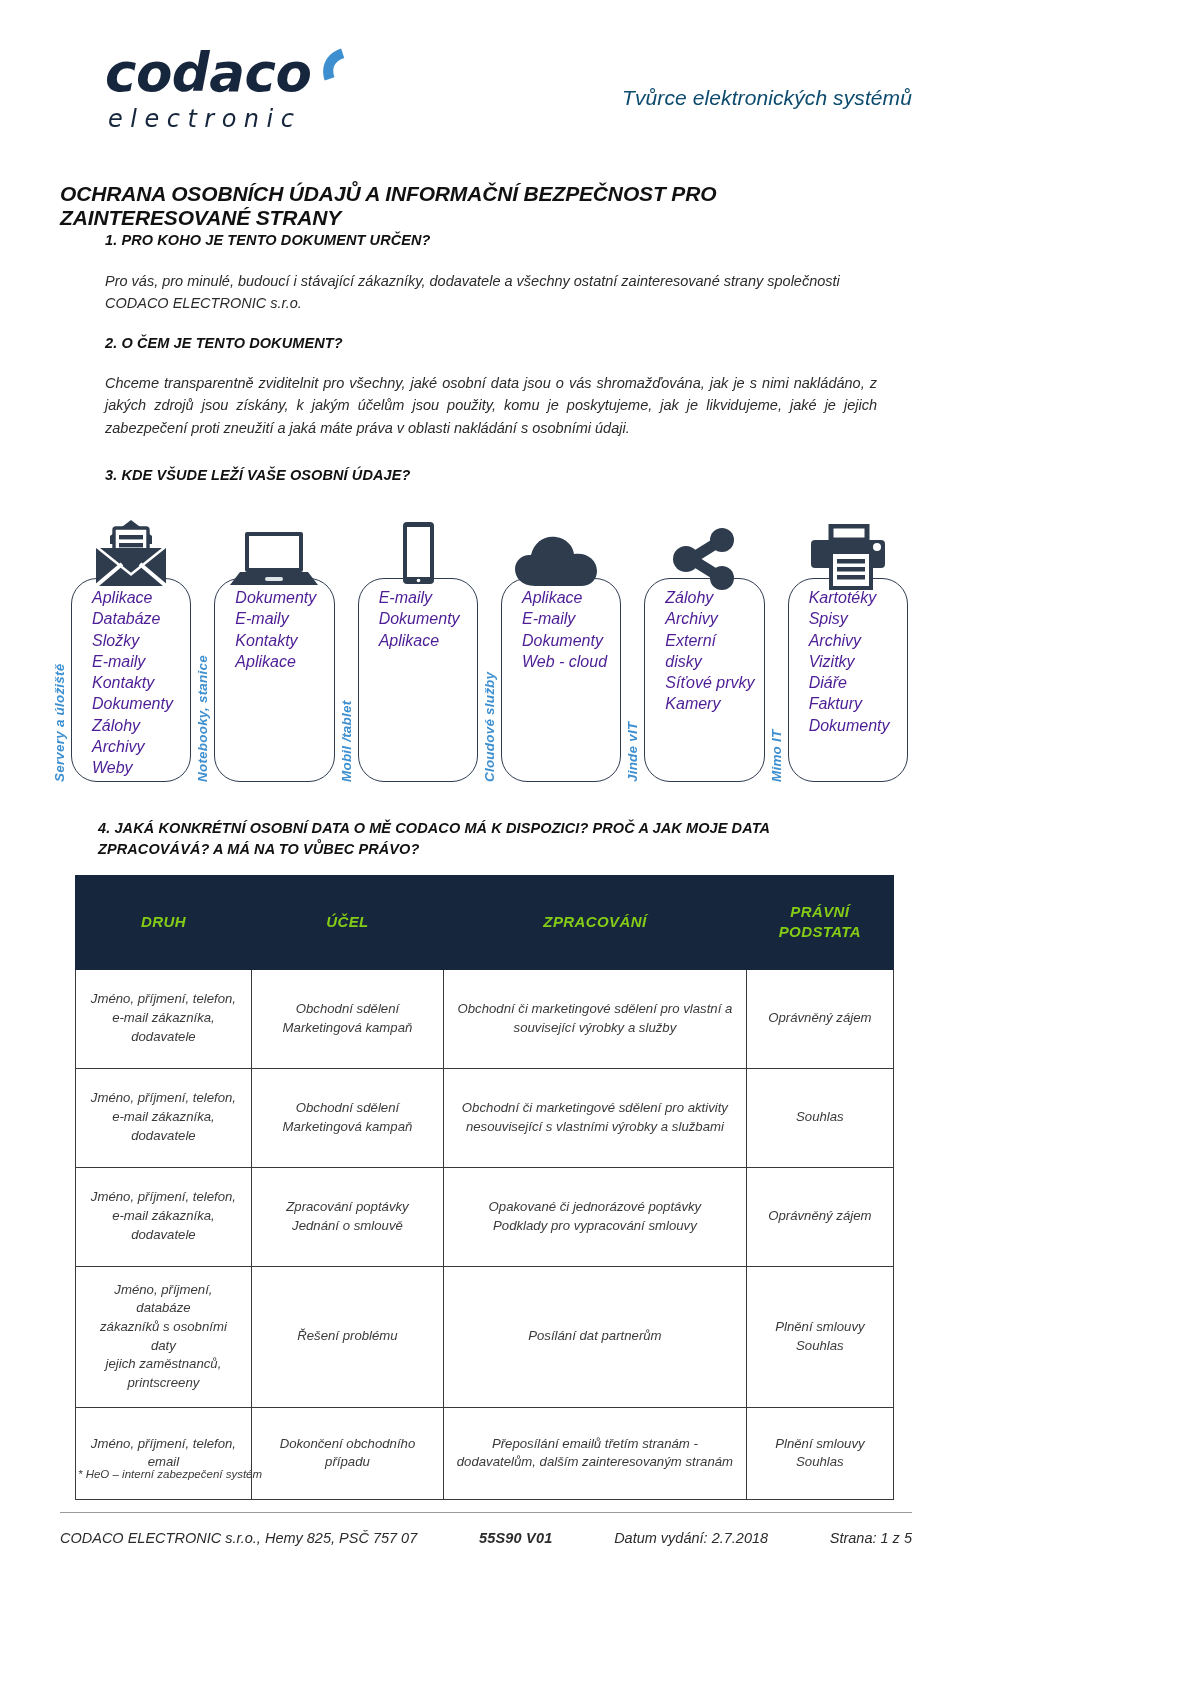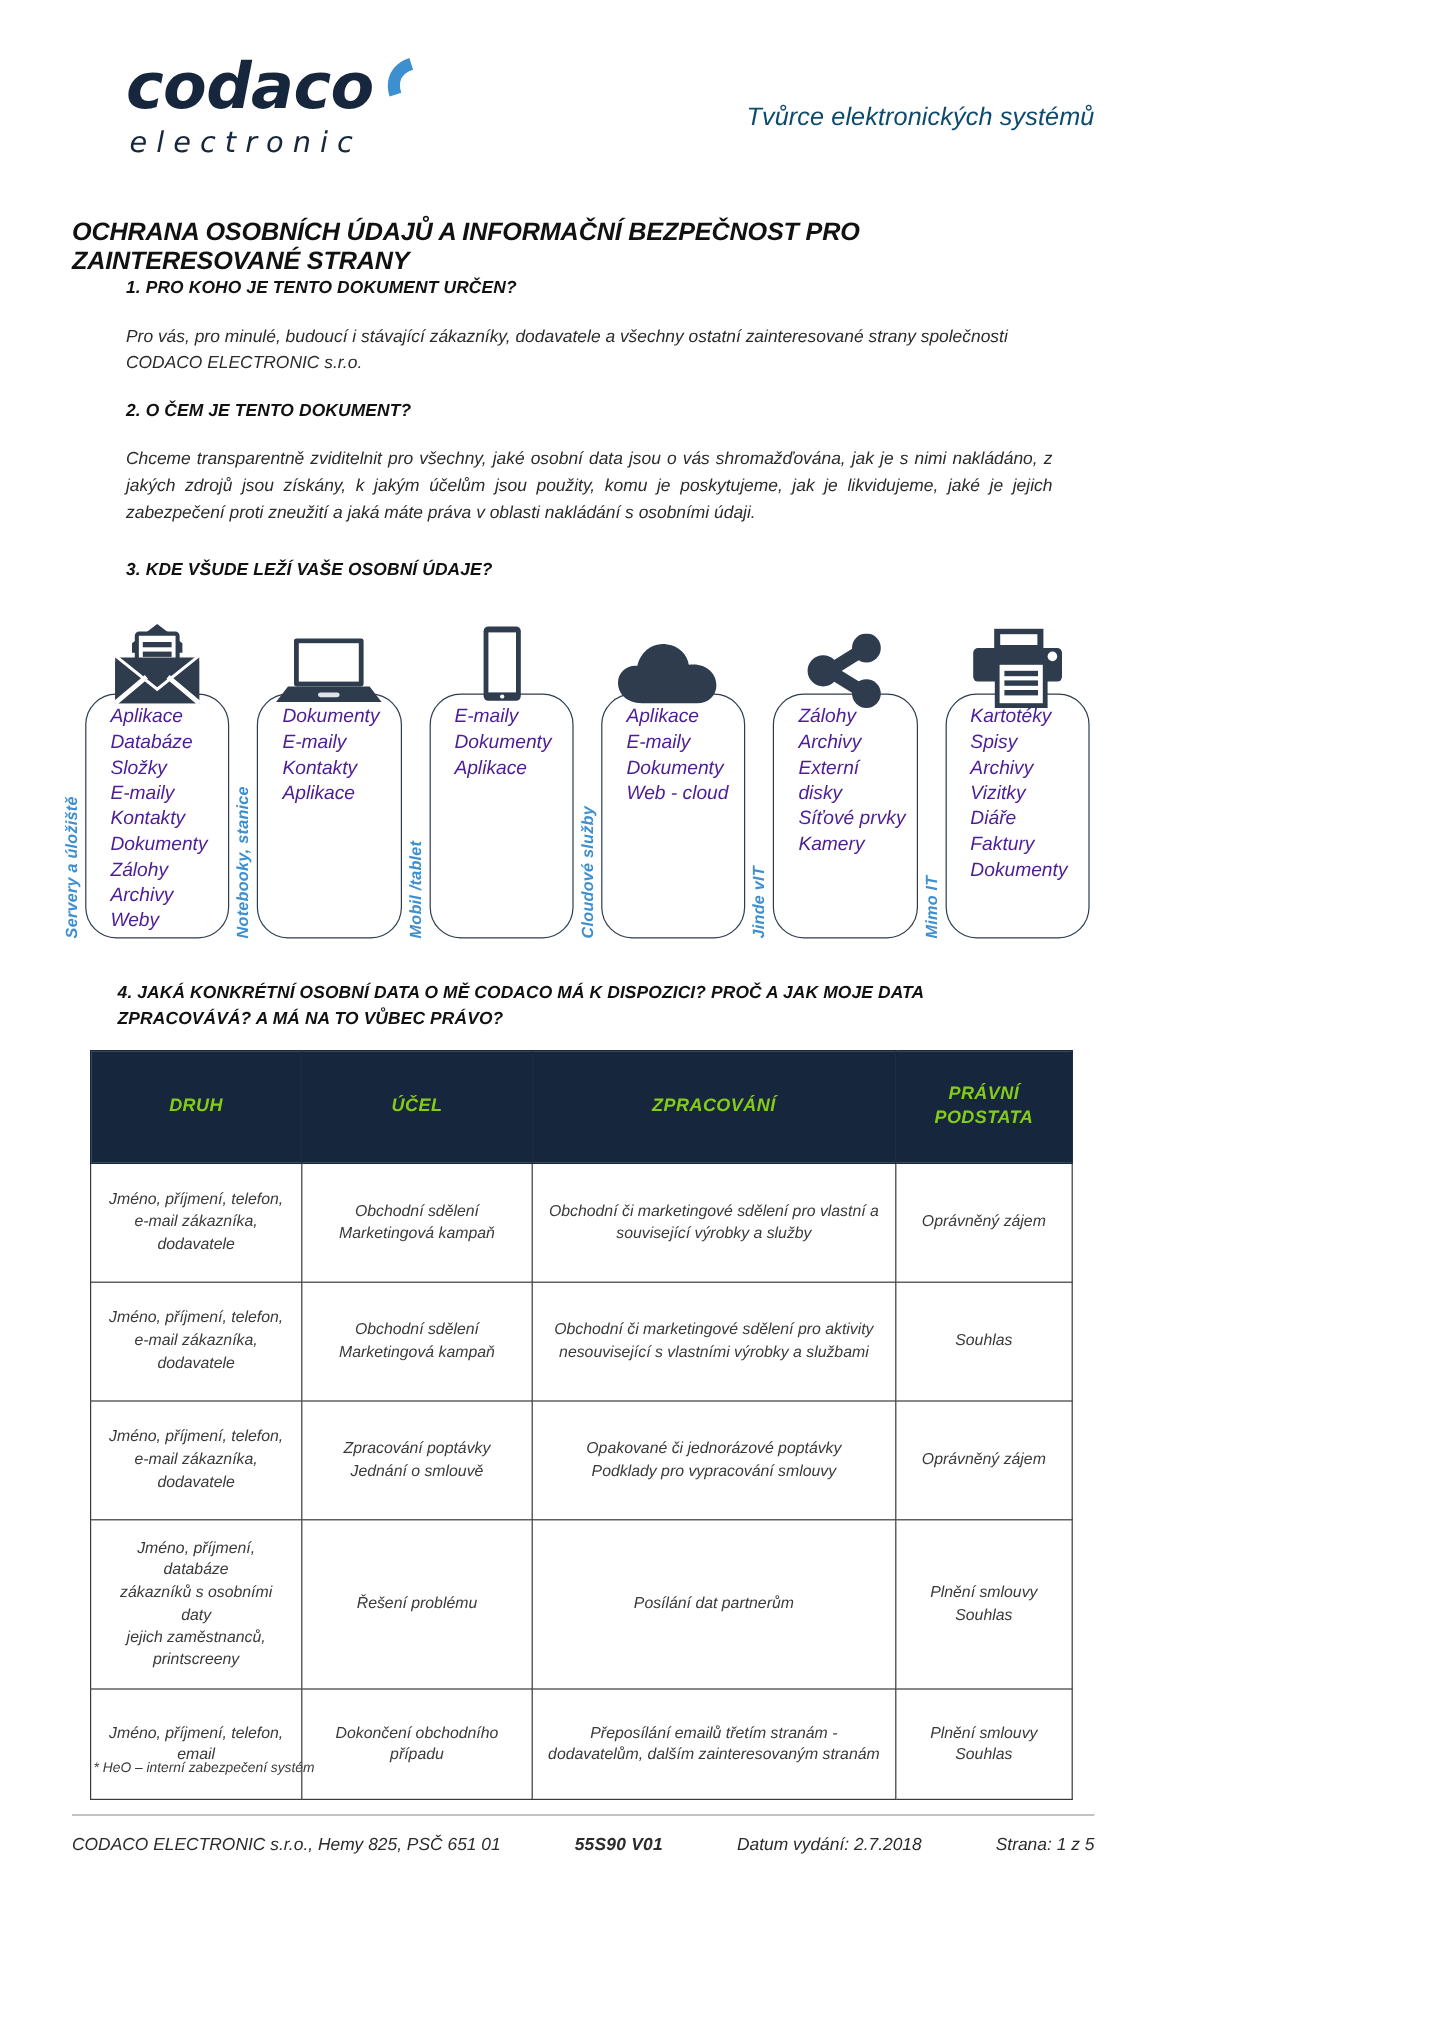--- a/index.html
+++ b/index.html
@@ -448,19 +448,19 @@
 Souhlas</td>
         </tr>
       </tbody>
     </table>
   </div>
 
   <div class="footnote">* HeO – interní zabezpečení systém</div>
 
   <div class="footer-rule"></div>
   <div class="footer">
-    <div class="seg">CODACO ELECTRONIC s.r.o., Hemy 825, PSČ 651 01</div>
+    <div class="seg">CODACO ELECTRONIC s.r.o., Hemy 825, PSČ 757 07</div>
     <div class="seg doccode">55S90 V01</div>
     <div class="seg">Datum vydání: 2.7.2018</div>
     <div class="seg">Strana:  1 z 5</div>
   </div>
 
 </div>
 
 </body></html>

